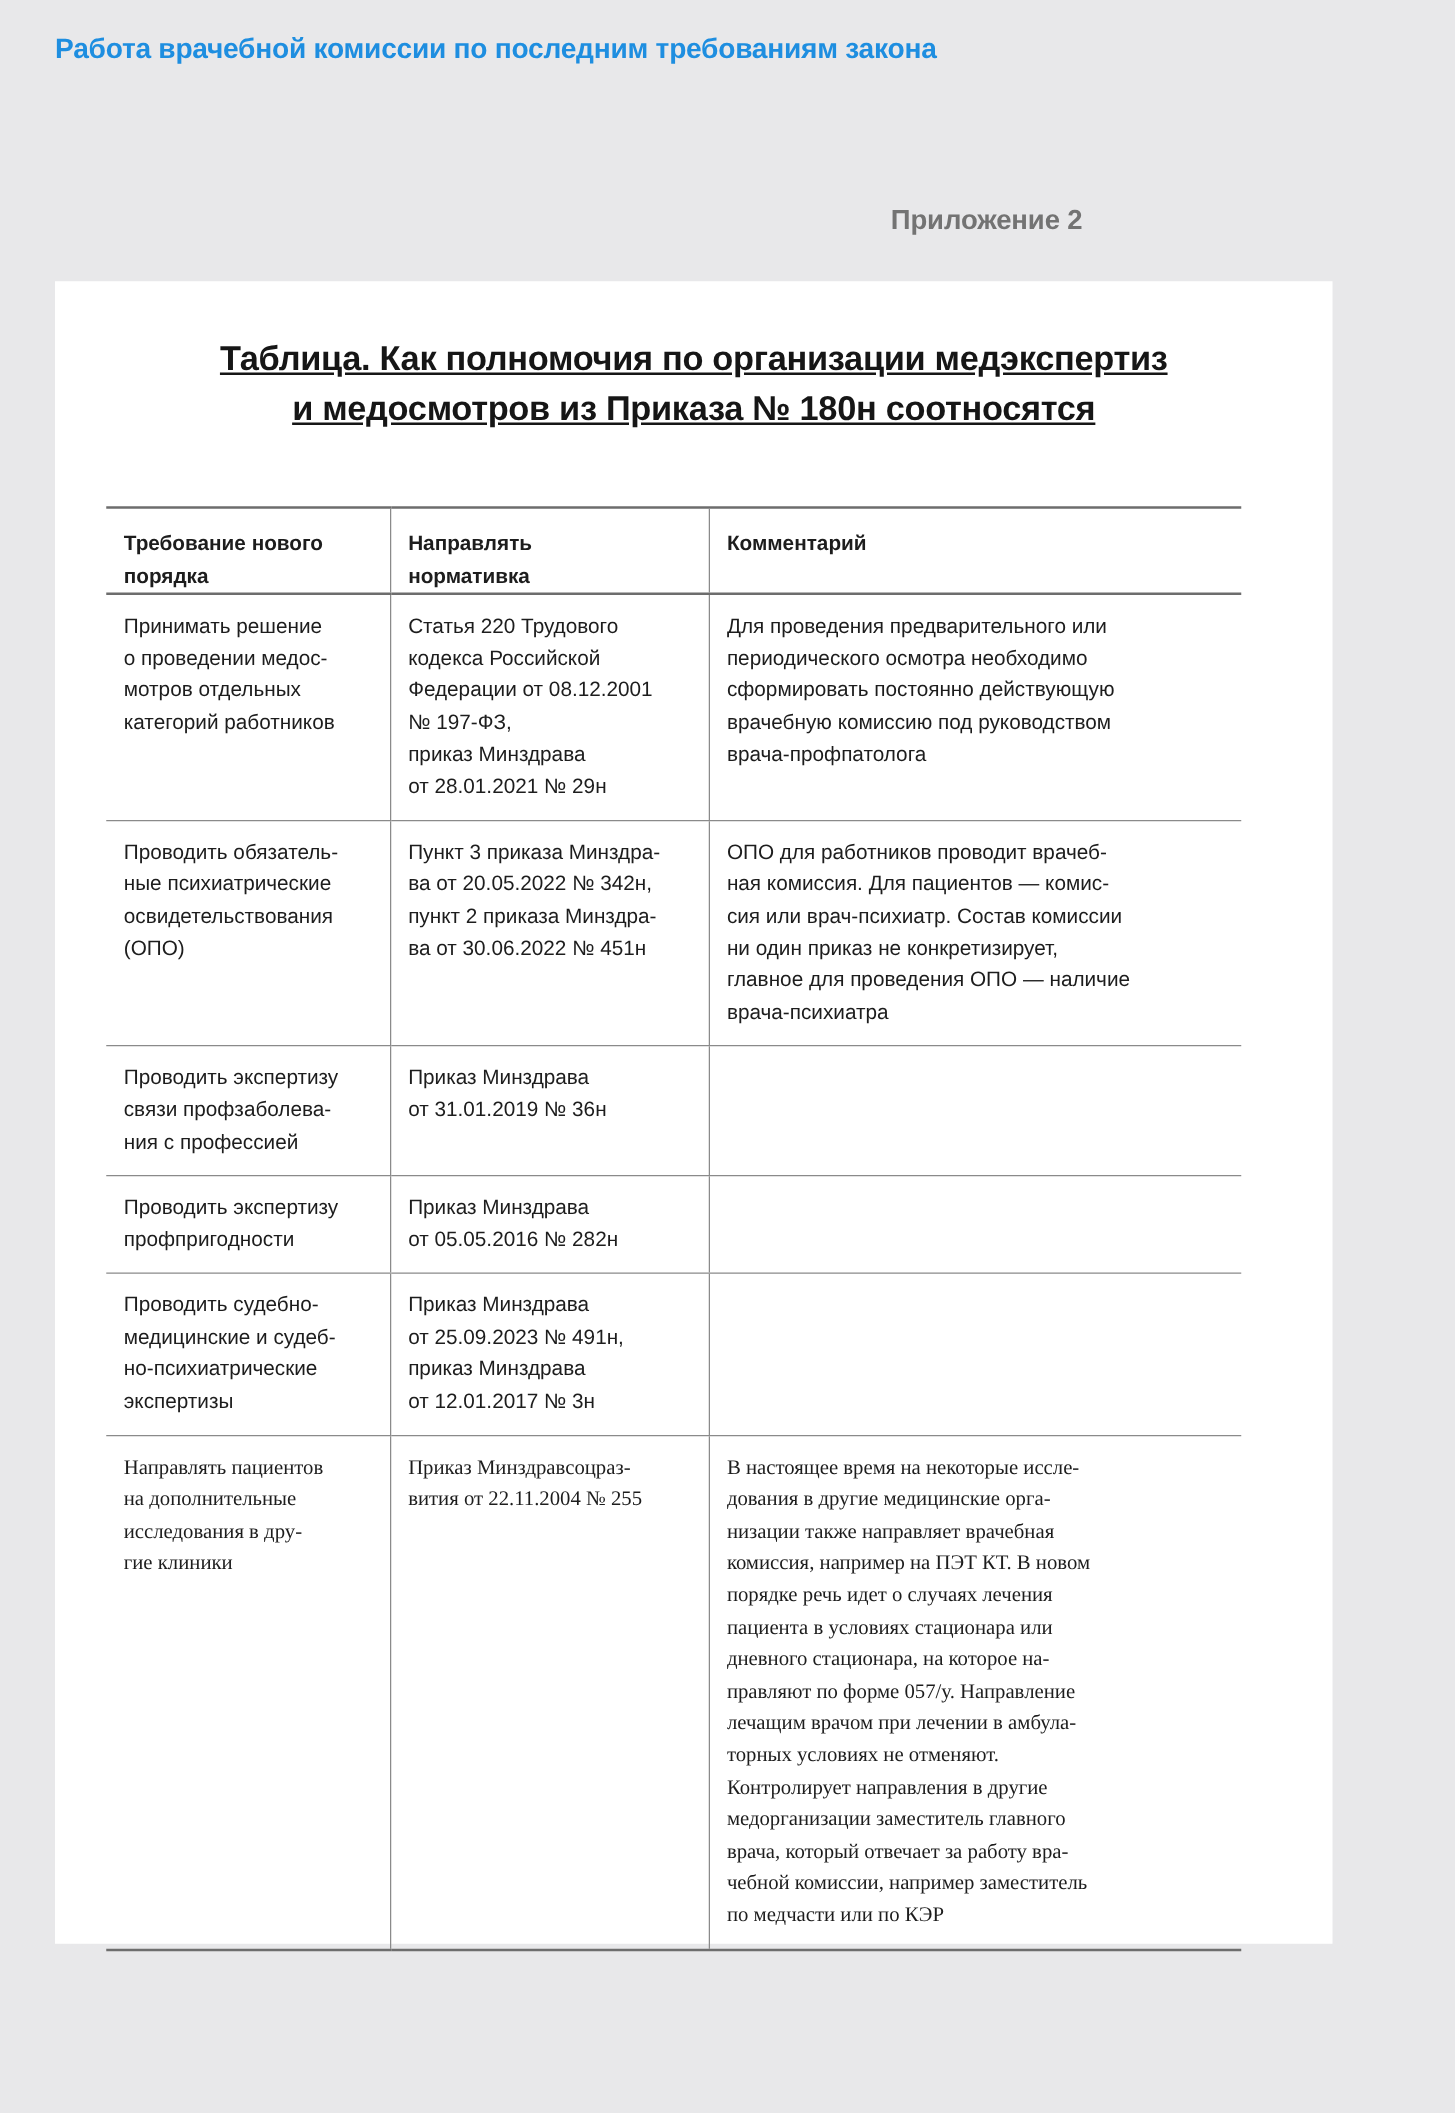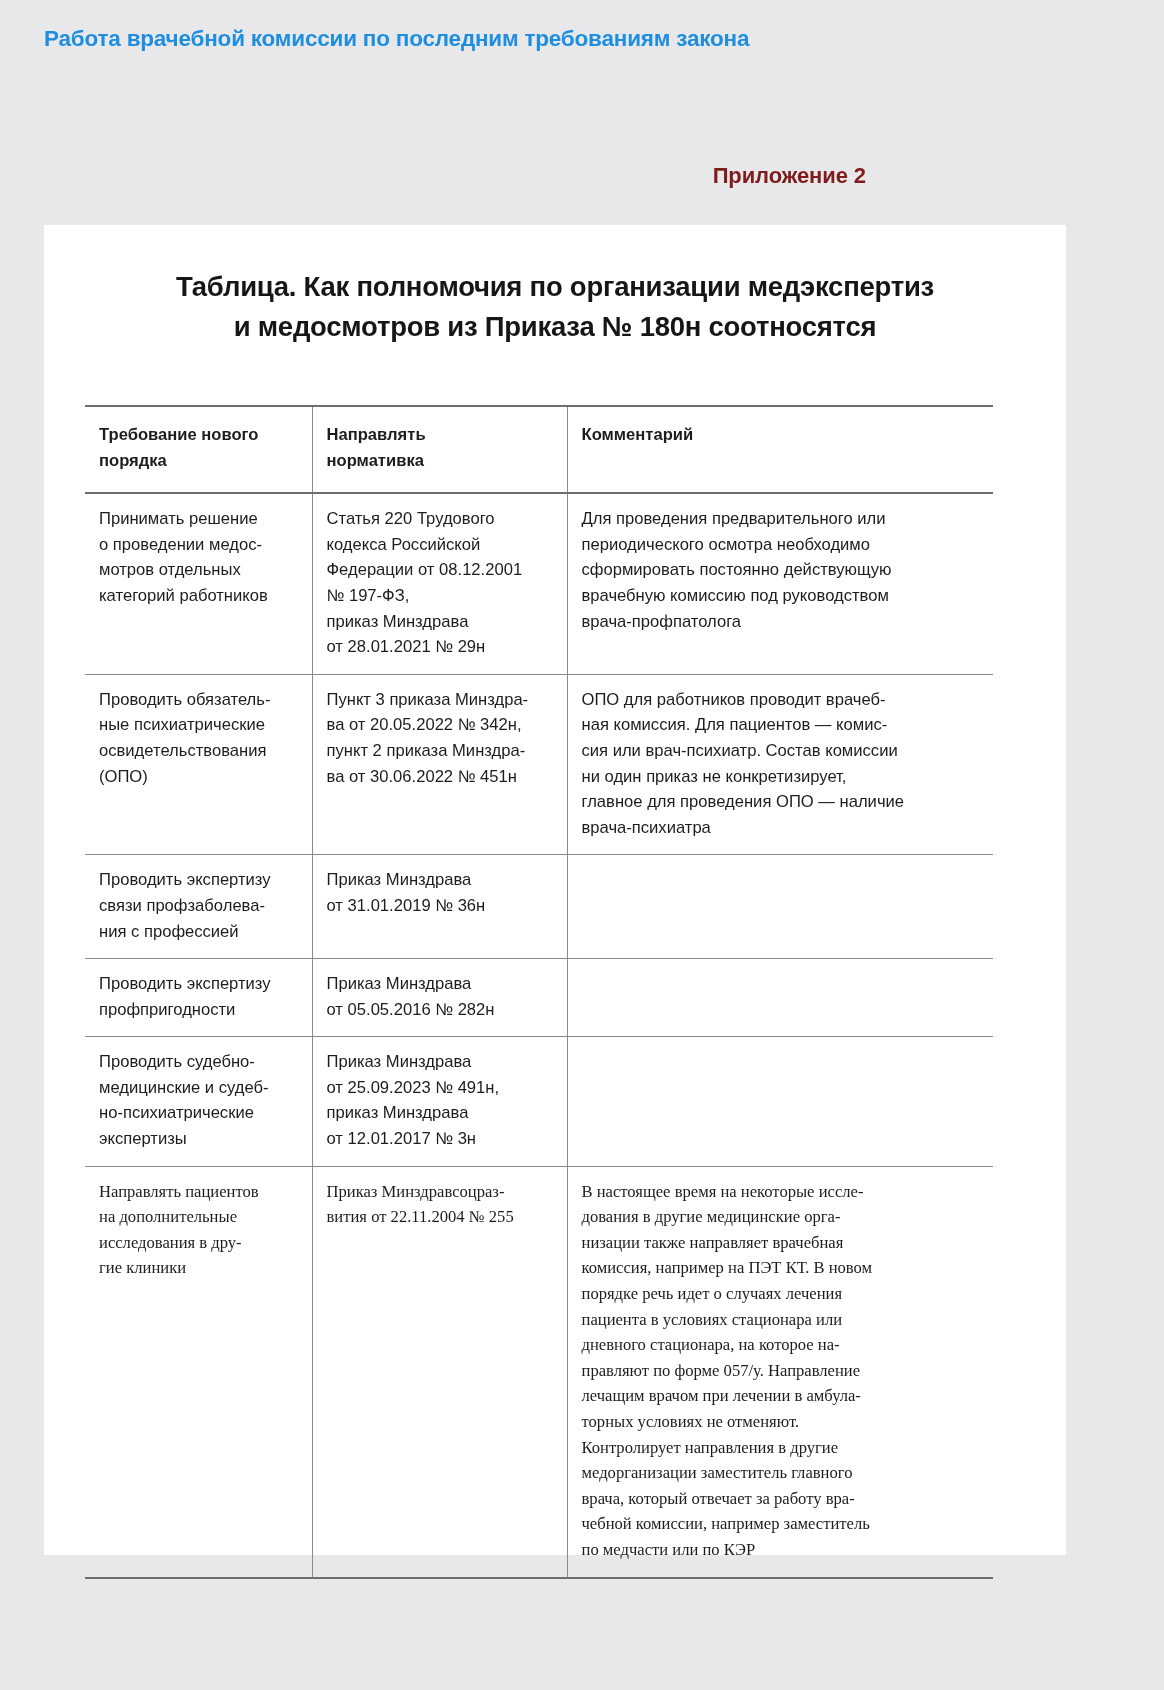--- a/index.html
+++ b/index.html
@@ -34,21 +34,21 @@
     white-space: nowrap;
   }
 
   
   .appendix-label {
     position: absolute;
     right: 142px;
     top: 163px;
     font-size: 22px;
     font-weight: bold;
-    color: #7f1d1d;
+    color: #737373;
     letter-spacing: -0.1px;
     white-space: nowrap;
   }
 
   
   .sheet {
     position: absolute;
     left: 44px;
     top: 225px;
     width: 1022px;
@@ -65,20 +65,21 @@
     text-align: center;
     font-size: 27.5px;
     line-height: 40px;
     font-weight: bold;
     color: #161616;
     letter-spacing: -0.25px;
   }
   .table-title .tl {
     display: block;
     white-space: nowrap;
+    text-decoration: underline;
   }
 
   
   .tbl {
     position: absolute;
     left: 41px;
     top: 180px;
     width: 908px;
     border-collapse: collapse;
     table-layout: fixed;
@@ -94,21 +95,21 @@
   }
   .tbl col.c1 { width: 227px; }
   .tbl col.c2 { width: 255px; }
   .tbl col.c3 { width: 426px; }
 
   .tbl tr.head th {
     font-weight: bold;
     border-top: 2px solid #6d6d6d;
     border-bottom: 2px solid #6d6d6d;
     padding-top: 15px;
-    padding-bottom: 19px;
+    padding-bottom: 1px;
   }
   .tbl tr.body td {
     border-bottom: 1.6px solid #8a8a8a;
   }
   .tbl tr.body:last-child td {
     border-bottom: 2px solid #6d6d6d;
     font-family: Liberation Serif, serif;
   }
 
   .tbl .sep-l {

